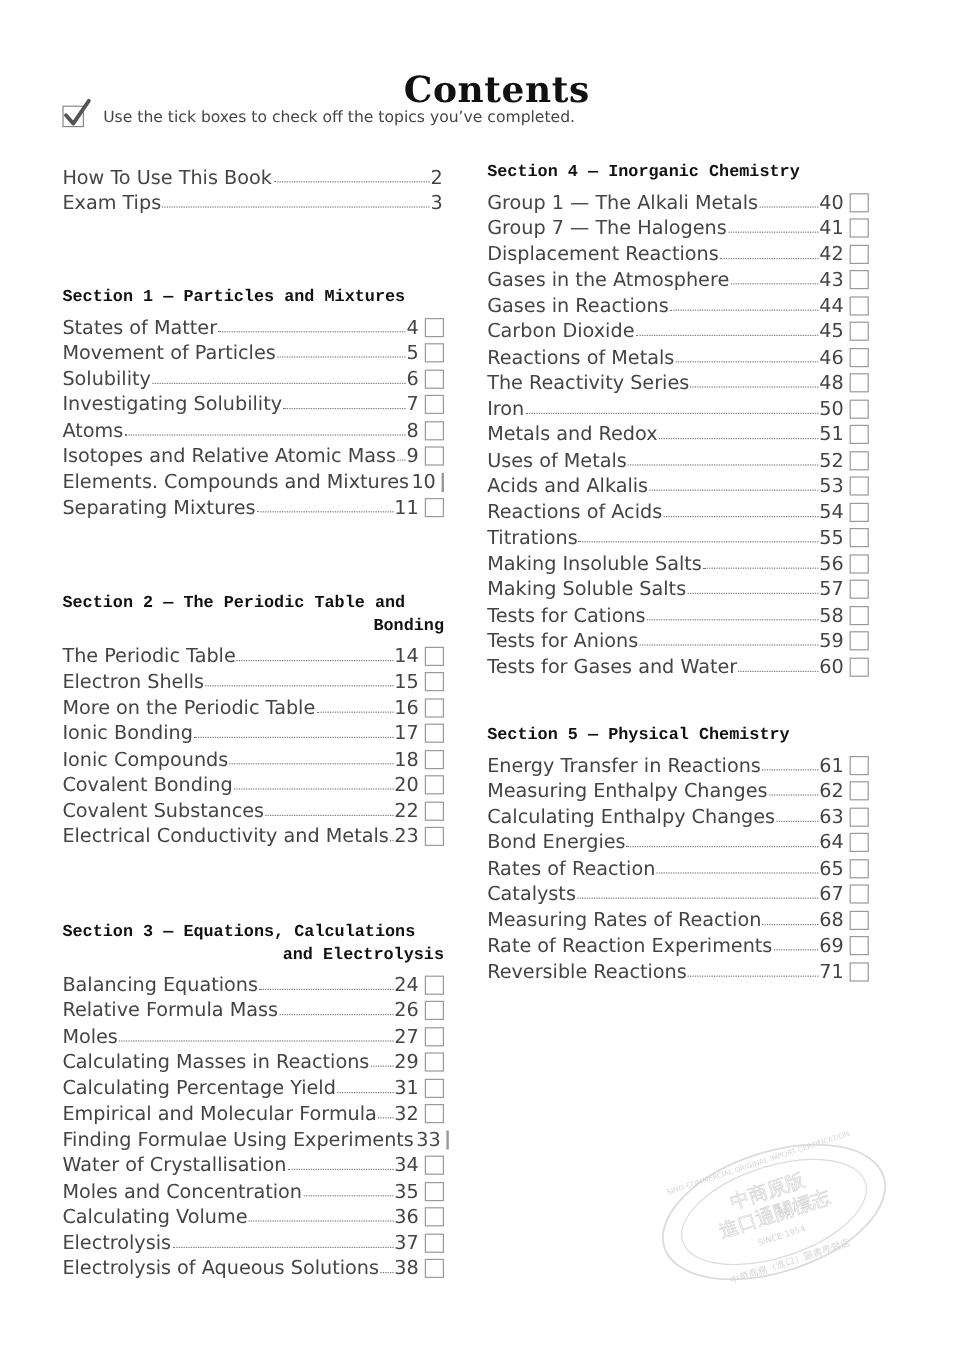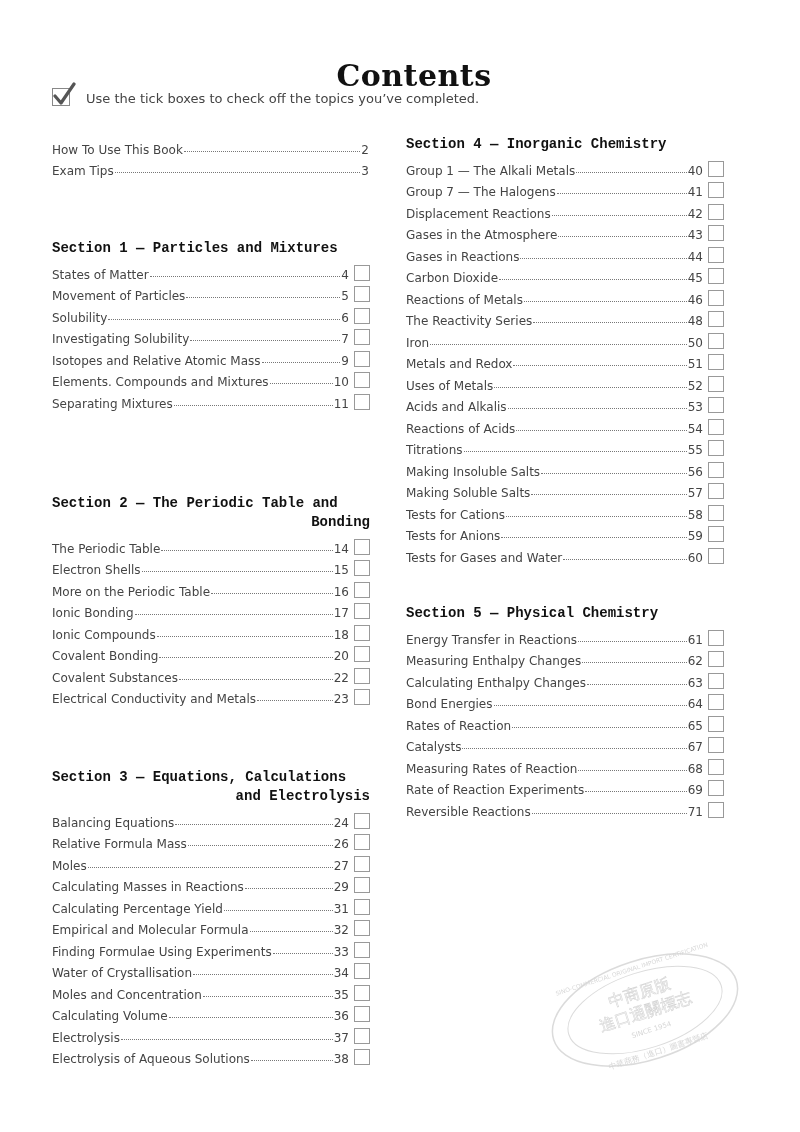--- a/index.html
+++ b/index.html
@@ -5,21 +5,21 @@
   html, body { margin: 0; padding: 0; background: #ffffff; }
   body { width: 800px; height: 1132px; position: relative; overflow: hidden; font-family: "DejaVu Sans", sans-serif; color: #333; }
   .title { position: absolute; left: 14px; width: 800px; top: 38px; text-align: center; font-family: "DejaVu Serif", serif; font-weight: bold; font-size: 30px; color: #111; letter-spacing: 0.5px; }
   .intro { position: absolute; left: 52px; top: 88px; display: flex; align-items: flex-end; }
   .tick-box { width: 18px; height: 18px; border: 1.5px solid #888; position: relative; box-sizing: border-box; }
   .tick-box svg { position: absolute; left: -1px; top: -8px; }
   .intro-text { margin-left: 16px; font-size: 13px; color: #444; }
   .col { position: absolute; width: 318px; }
   .col-left { left: 52px; }
   .col-right { left: 406px; }
-  .entry { display: flex; align-items: flex-end; height: 21.5px; font-size: 12px; color: #444; position: relative; }
+  .entry { display: flex; align-items: flex-end; height: 21.5px; font-size: 16px; color: #444; position: relative; }
   .entry .label { white-space: nowrap; }
   .entry .dots { flex: 1; border-bottom: 1px dotted #777; margin: 0 1px 5px 1px; }
   .entry .page { white-space: nowrap; margin-right: 5px; }
   .entry .cb { width: 16px; height: 16px; border: 1.5px solid #999; box-sizing: border-box; margin-bottom: 1px; background: #fff; cursor: pointer; }
   .entry.nocb .page { margin-right: 1px; }
   .sec-head { font-family: Liberation Mono, monospace; font-weight: bold; font-size: 14px; color: #111; line-height: 19px; margin-bottom: 2px; }
   .sec-head .l2 { display: block; padding-left: 94px; text-align: right; }
   .sec-head .l2.s3 { padding-left: 95px; }
   .block { position: absolute; left: 0; width: 318px; }
   .stamp { position: absolute; left: 545px; top: 955px; width: 200px; height: 110px; transform: rotate(-18deg); opacity: 0.35; }
@@ -76,20 +76,26 @@
           <span class="page">6</span>
           <span class="cb" role="checkbox" aria-checked="false"></span>
         </div>
         <div class="entry">
           <span class="label">Investigating Solubility</span>
           <span class="dots"></span>
           <span class="page">7</span>
           <span class="cb" role="checkbox" aria-checked="false"></span>
         </div>
         <div class="entry">
+          <span class="label">Atoms</span>
+          <span class="dots"></span>
+          <span class="page">8</span>
+          <span class="cb" role="checkbox" aria-checked="false"></span>
+        </div>
+        <div class="entry">
           <span class="label">Isotopes and Relative Atomic Mass</span>
           <span class="dots"></span>
           <span class="page">9</span>
           <span class="cb" role="checkbox" aria-checked="false"></span>
         </div>
         <div class="entry">
           <span class="label">Elements. Compounds and Mixtures</span>
           <span class="dots"></span>
           <span class="page">10</span>
           <span class="cb" role="checkbox" aria-checked="false"></span>

